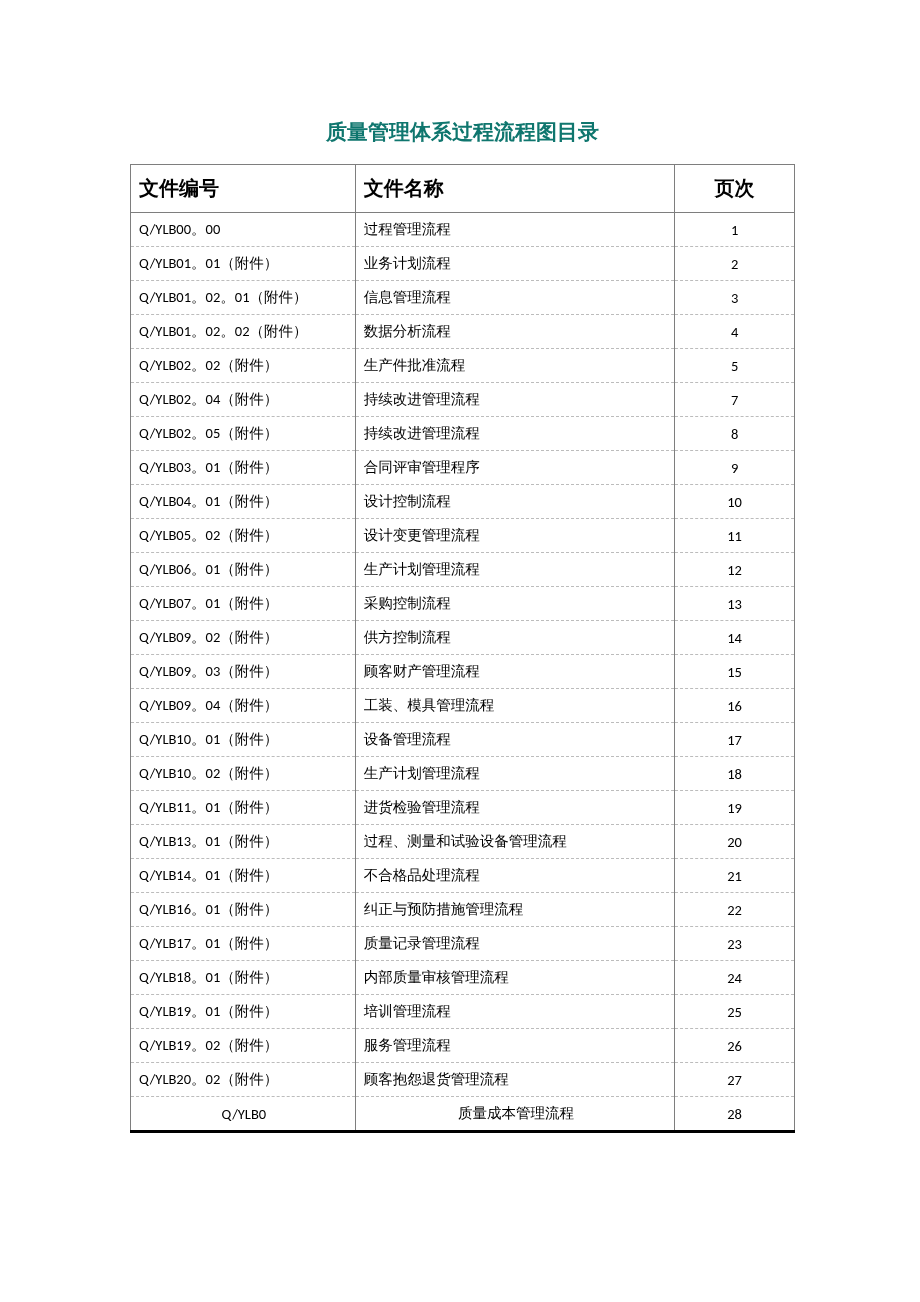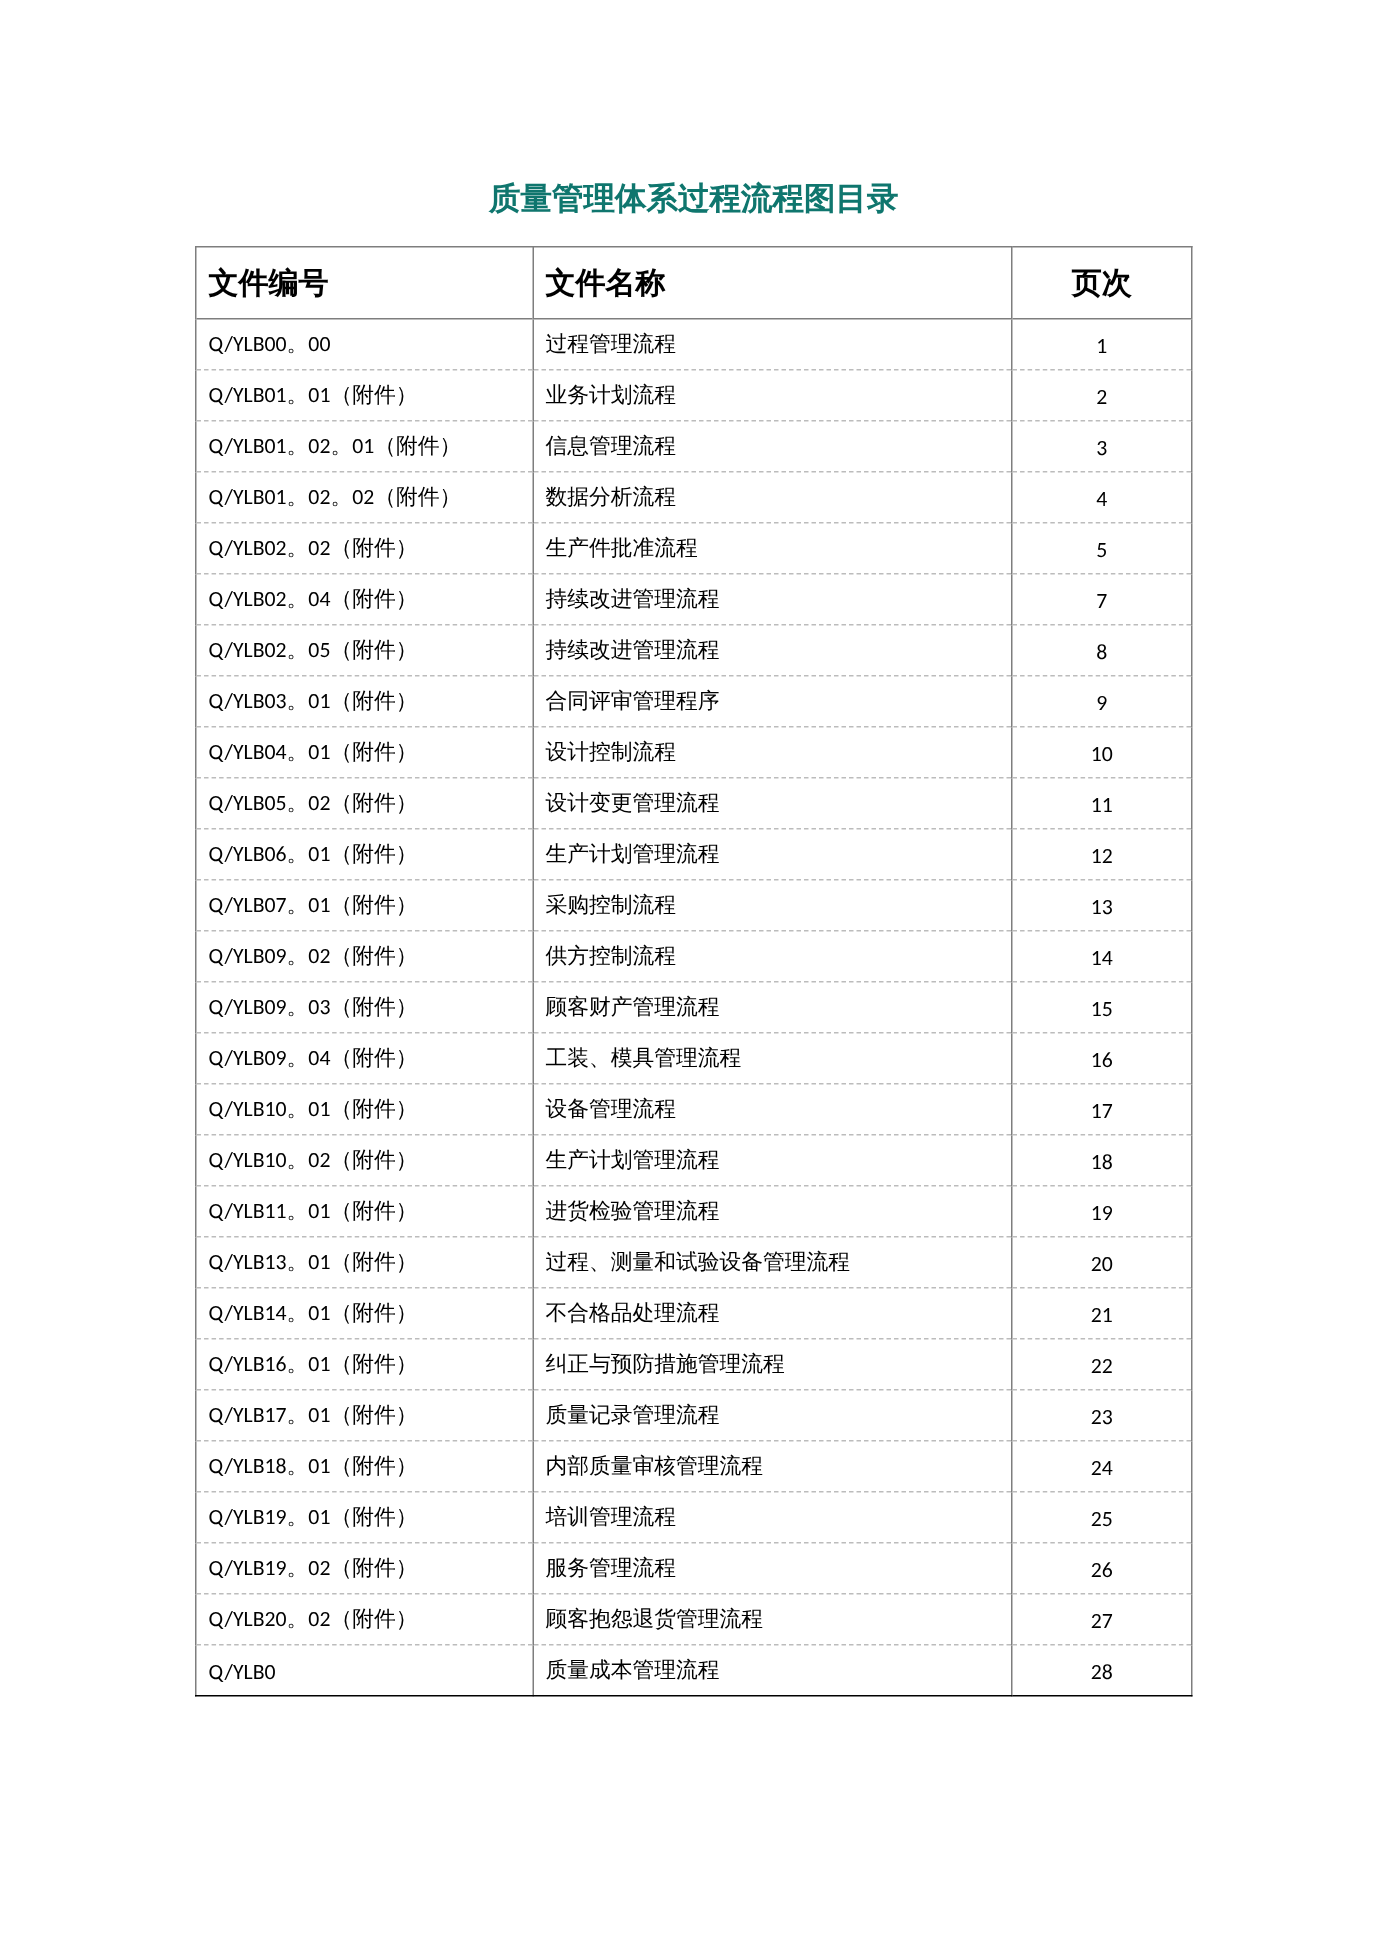--- a/index.html
+++ b/index.html
@@ -52,21 +52,22 @@
       font-size: 14.5px;
       padding: 7px 6px 7px 6px;
       color: #000;
       font-family: "SimSun", "宋体", "Calibri", sans-serif;
       vertical-align: middle;
     }
     td:first-child {
       border-left: 1px solid #7e7e7e;
     }
     tr:last-child td {
-      border-bottom: 1px solid #000000;
+      border-bottom: 3px solid #000000;
+      text-align: center;
     }
     tr.first-data-row td {
       border-top: 1px solid #7e7e7e;
     }
     .col-code {
       width: 225px;
       text-align: left;
       padding-left: 8px;
     }
     .col-name {

